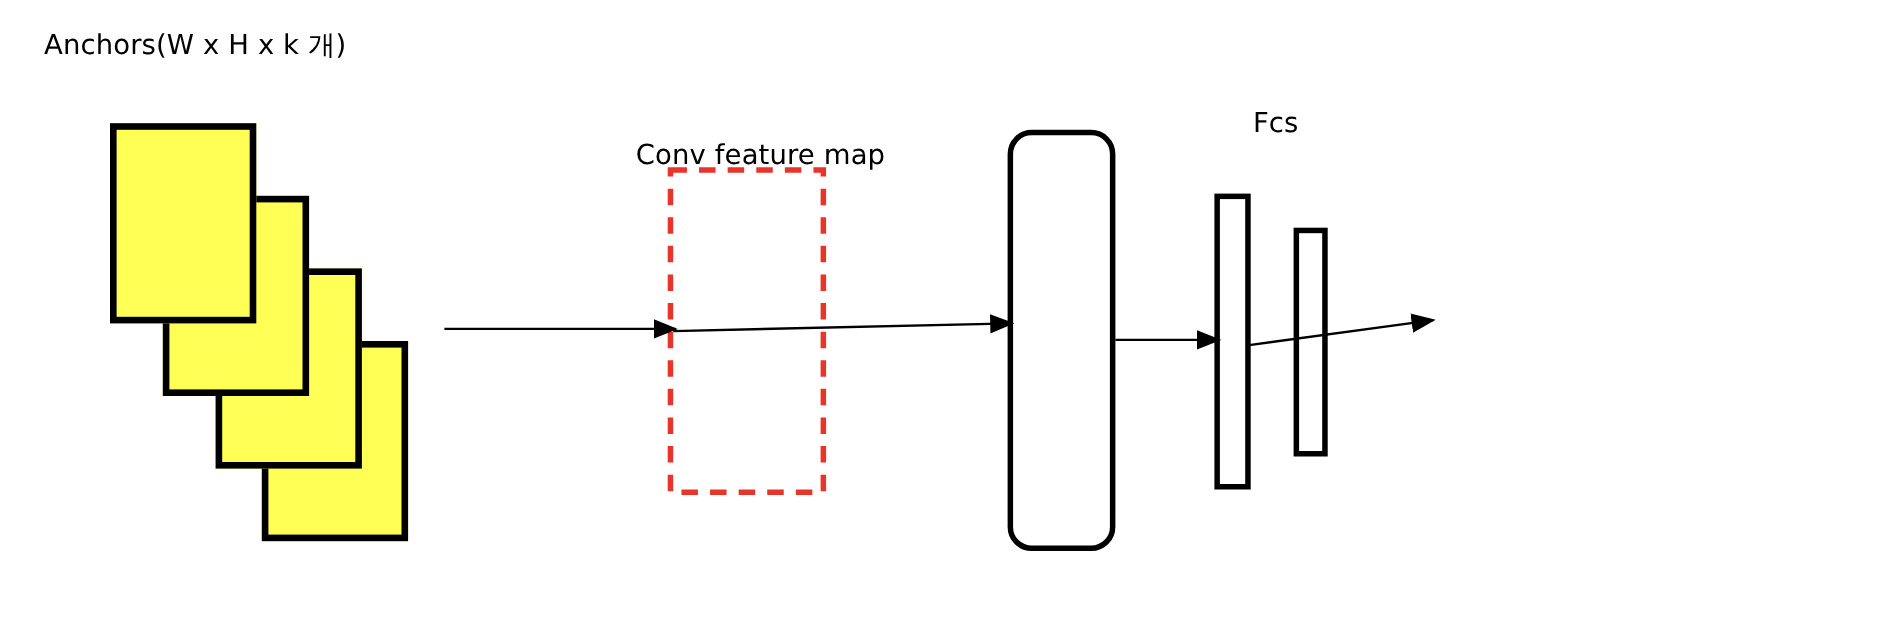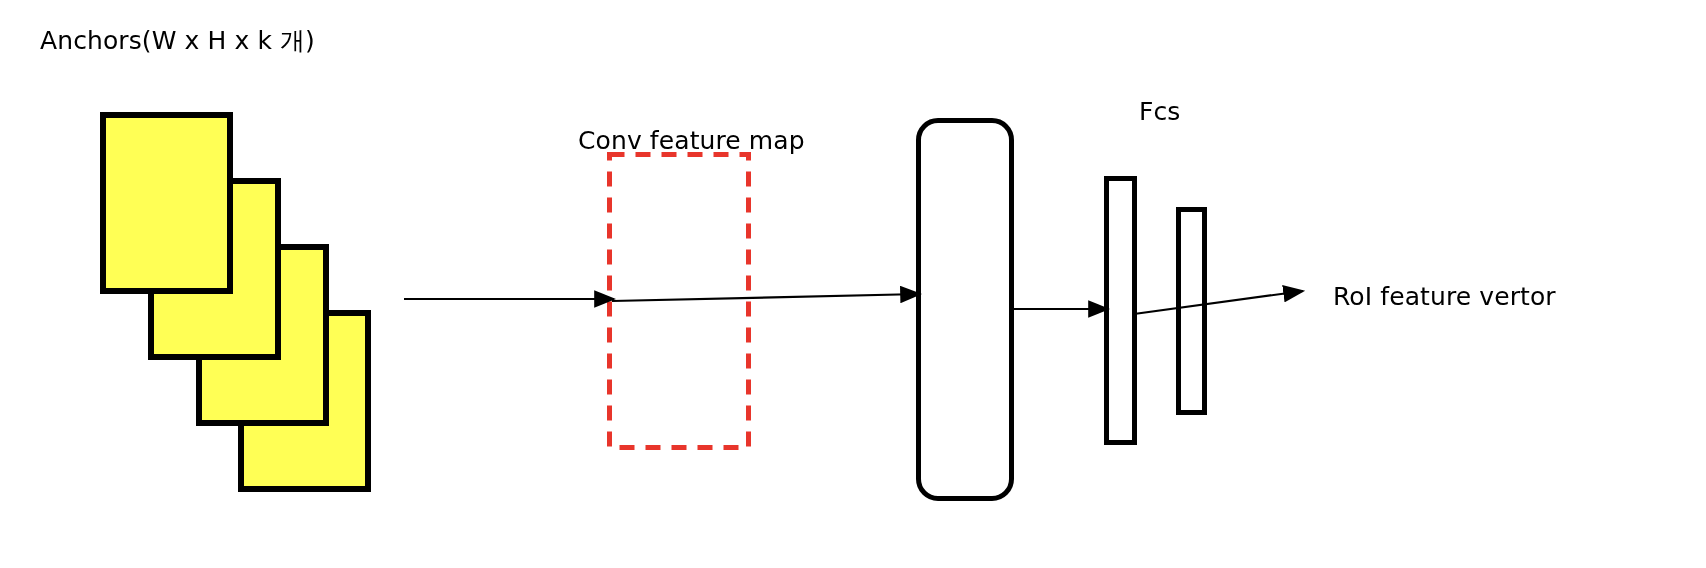--- a/index.html
+++ b/index.html
@@ -90,15 +90,14 @@
     <line x1="612" y1="301" x2="920" y2="294" stroke="#000000" stroke-width="2.2" marker-end="url(#arrowhead)"></line>
 
     <line x1="1014" y1="309" x2="1108" y2="309" stroke="#000000" stroke-width="2.2" marker-end="url(#arrowhead)"></line>
 
     <line x1="1134" y1="314" x2="1303" y2="291" stroke="#000000" stroke-width="2.2" marker-end="url(#arrowhead)"></line>
   </svg>
 
   <div class="label lbl-anchors">Anchors(W x H x k 개)</div>
   <div class="label lbl-conv">Conv feature map</div>
   <div class="label lbl-fcs">Fcs</div>
-  <div class="label lbl-vector">RoI feature vertor</div>
 
 </div>
 
 </body></html>

